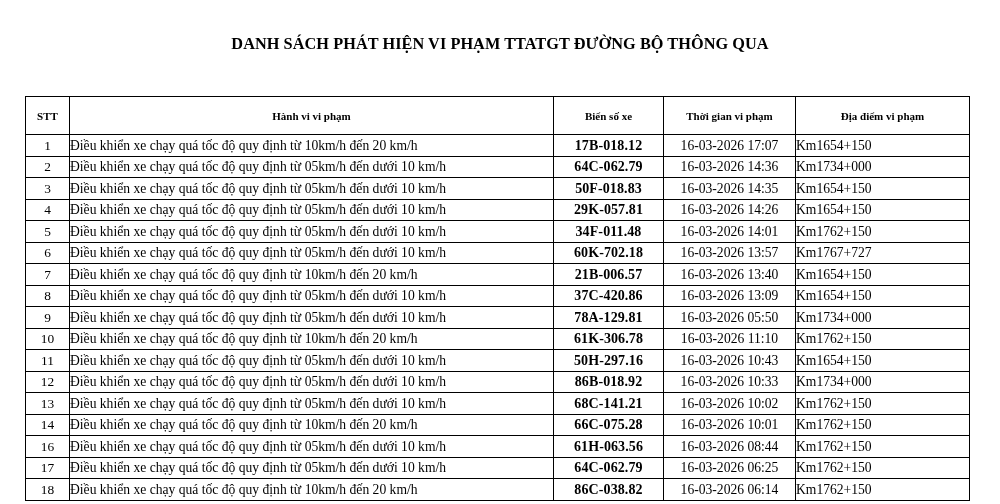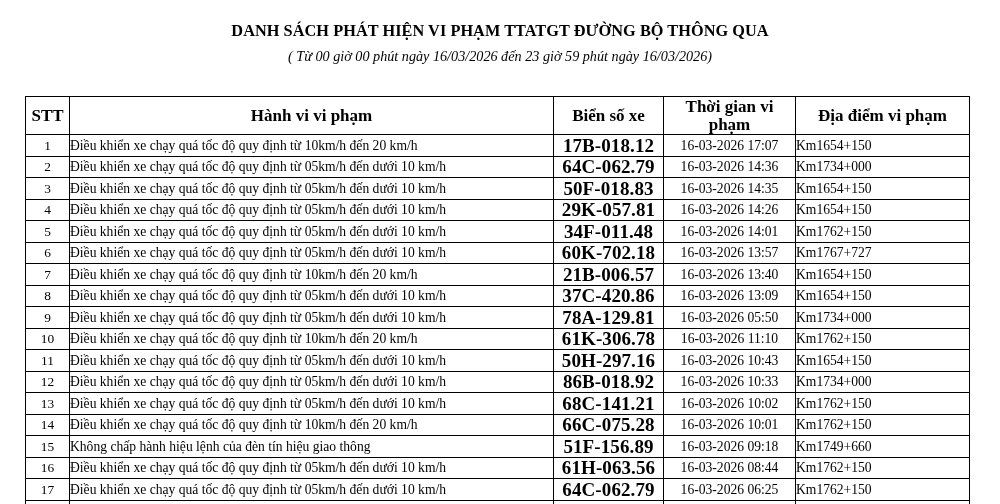--- a/index.html
+++ b/index.html
@@ -17,21 +17,21 @@
   }
   .page {
     width: 1000px;
     height: 504px;
     position: relative;
     box-sizing: border-box;
   }
 
   
   .title-block {
-    padding-top: 20px;
+    padding-top: 33px;
     text-align: center;
   }
   .title-line {
     font-weight: bold;
     font-size: 16.3px;
     letter-spacing: 0.05px;
     line-height: 21px;
     white-space: nowrap;
   }
   .subtitle-line {
@@ -64,61 +64,60 @@
   table.report th,
   table.report td {
     border: 1.1px solid #000;
     padding: 0;
     vertical-align: middle;
   }
 
   thead th {
     height: 37px;
     font-weight: bold;
-    font-size: 17px;
+    font-size: 11px;
     text-align: center;
     line-height: 18px;
   }
 
   tbody td {
     height: 20.5px;
     font-size: 13.6px;
     line-height: 19px;
   }
   td.stt {
     text-align: center;
     font-size: 13.4px;
   }
   td.act {
     text-align: left;
     padding-left: 7px;
   }
   td.plate {
     text-align: center;
     font-weight: bold;
-    font-size: 19px;
+    font-size: 14px;
     letter-spacing: 0.1px;
   }
   td.time {
     text-align: center;
     padding-left: 5px;
   }
   td.loc {
     text-align: left;
     padding-left: 5px;
   }
 </style>
 </head>
 <body>
 
 <div class="page">
 
   <div class="title-block">
     <div class="title-line">DANH SÁCH PHÁT HIỆN VI PHẠM TTATGT ĐƯỜNG BỘ THÔNG QUA</div>
-    <div class="subtitle-line">( Từ 00 giờ 00 phút ngày 16/03/2026 đến 23 giờ 59 phút ngày 16/03/2026)</div>
   </div>
 
   <div class="table-wrap">
     <table class="report">
       <colgroup>
         <col class="c-stt">
           <col class="c-act">
           <col class="c-plt">
           <col class="c-tim">
           <col class="c-loc">
@@ -225,27 +224,20 @@
             <td class="loc">Km1762+150</td>
           </tr>
           <tr>
             <td class="stt">14</td>
             <td class="act">Điều khiển xe chạy quá tốc độ quy định từ 10km/h đến 20 km/h</td>
             <td class="plate">66C-075.28</td>
             <td class="time">16-03-2026 10:01</td>
             <td class="loc">Km1762+150</td>
           </tr>
           <tr>
-            <td class="stt">15</td>
-            <td class="act">Không chấp hành hiệu lệnh của đèn tín hiệu giao thông</td>
-            <td class="plate">51F-156.89</td>
-            <td class="time">16-03-2026 09:18</td>
-            <td class="loc">Km1749+660</td>
-          </tr>
-          <tr>
             <td class="stt">16</td>
             <td class="act">Điều khiển xe chạy quá tốc độ quy định từ 05km/h đến dưới 10 km/h</td>
             <td class="plate">61H-063.56</td>
             <td class="time">16-03-2026 08:44</td>
             <td class="loc">Km1762+150</td>
           </tr>
           <tr>
             <td class="stt">17</td>
             <td class="act">Điều khiển xe chạy quá tốc độ quy định từ 05km/h đến dưới 10 km/h</td>
             <td class="plate">64C-062.79</td>

